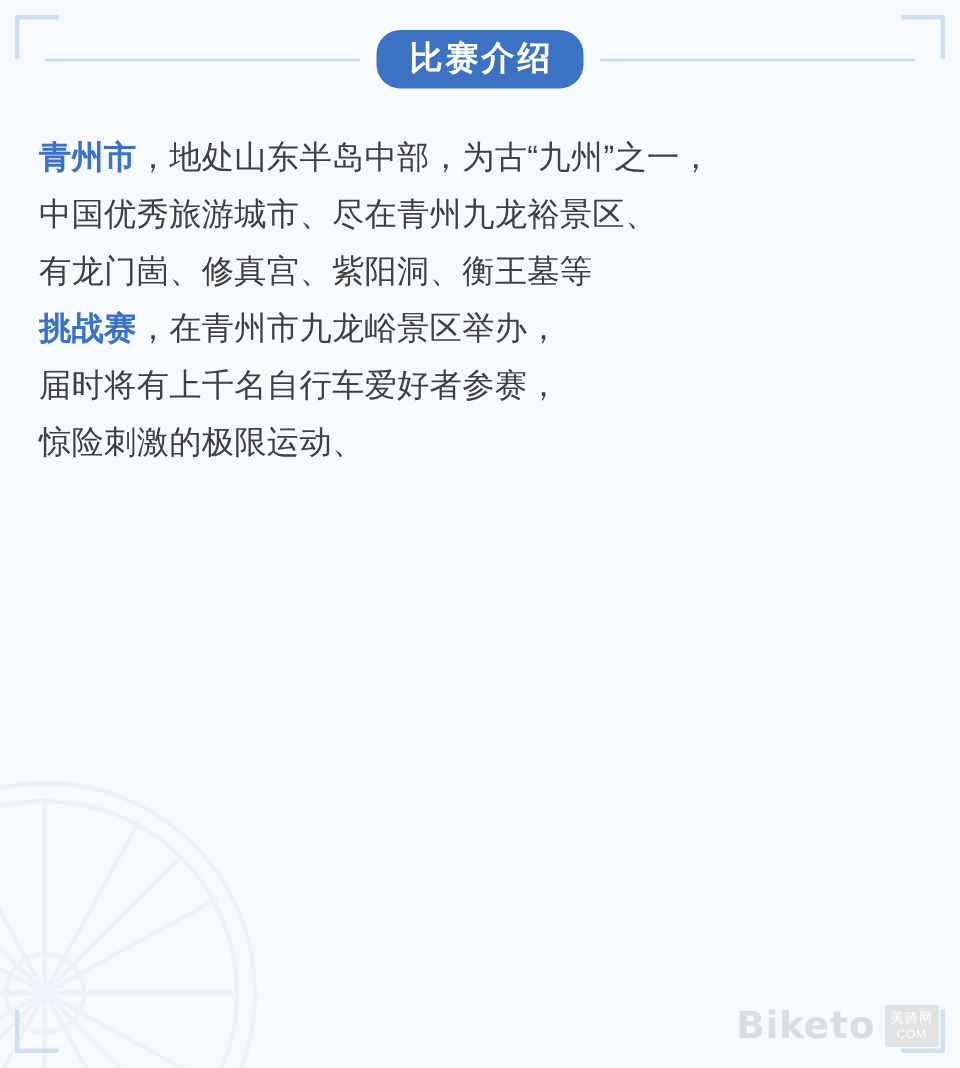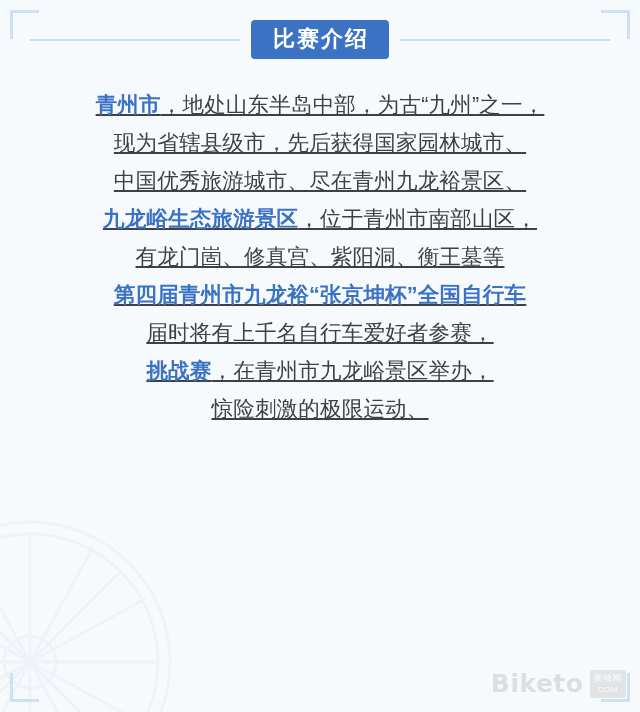--- a/index.html
+++ b/index.html
@@ -67,35 +67,34 @@
   .header .rule.right { right: 30px; }
   .title-badge {
     position: relative;
     z-index: 2;
     background: #3b72c4;
     color: #ffffff;
     font-size: 22px;
     font-weight: bold;
     letter-spacing: 2px;
     padding: 8px 20px 9px 22px;
-    border-radius: 4px;
+    border-radius: 16px;
     line-height: 1;
   }
 
   
   .content {
     position: relative;
     z-index: 3;
     margin: 22px 26px 0 26px;
-    text-align: center;
+    text-align: left;
     color: #3f3f44;
     font-size: 21.5px;
     line-height: 38px;
     letter-spacing: 0.2px;
-    text-decoration: underline;
   }
   .content p {
     margin: 0;
     white-space: nowrap;
   }
   .hl {
     color: #3b72c4;
     font-weight: bold;
   }
 
@@ -158,27 +157,24 @@
   <div class="corner br"></div>
 
   <div class="header">
     <div class="rule left"></div>
     <div class="rule right"></div>
     <div class="title-badge">比赛介绍</div>
   </div>
 
   <div class="content" id="content-body">
       <p><span class="hl">青州市</span><span>，地处山东半岛中部，为古“九州”之一，</span></p>
-      <p><span>现为省辖县级市，先后获得国家园林城市、</span></p>
       <p><span>中国优秀旅游城市、尽在青州九龙裕景区、</span></p>
-      <p><span class="hl">九龙峪生态旅游景区</span><span>，位于青州市南部山区，</span></p>
       <p><span>有龙门崮、修真宫、紫阳洞、衡王墓等</span></p>
-      <p><span class="hl">第四届青州市九龙裕“张京坤杯”全国自行车</span></p>
+      <p><span class="hl">挑战赛</span><span>，在青州市九龙峪景区举办，</span></p>
       <p><span>届时将有上千名自行车爱好者参赛，</span></p>
-      <p><span class="hl">挑战赛</span><span>，在青州市九龙峪景区举办，</span></p>
       <p><span>惊险刺激的极限运动、</span></p>
     </div>
 
   <div class="watermark">
     <div class="wm-biketo">Biketo</div>
     <div class="wm-box">
       <span>美骑网</span>
       <span class="l2">COM</span>
     </div>
   </div>

